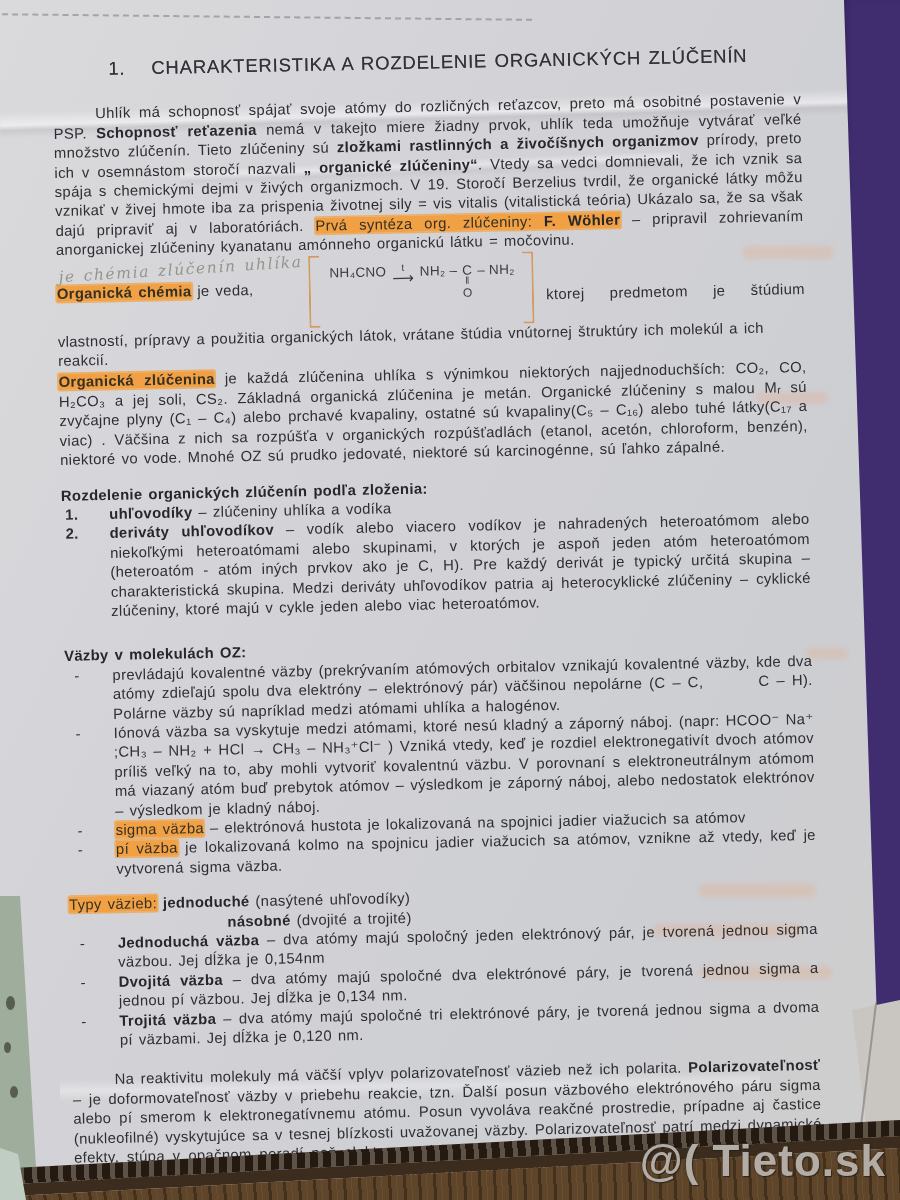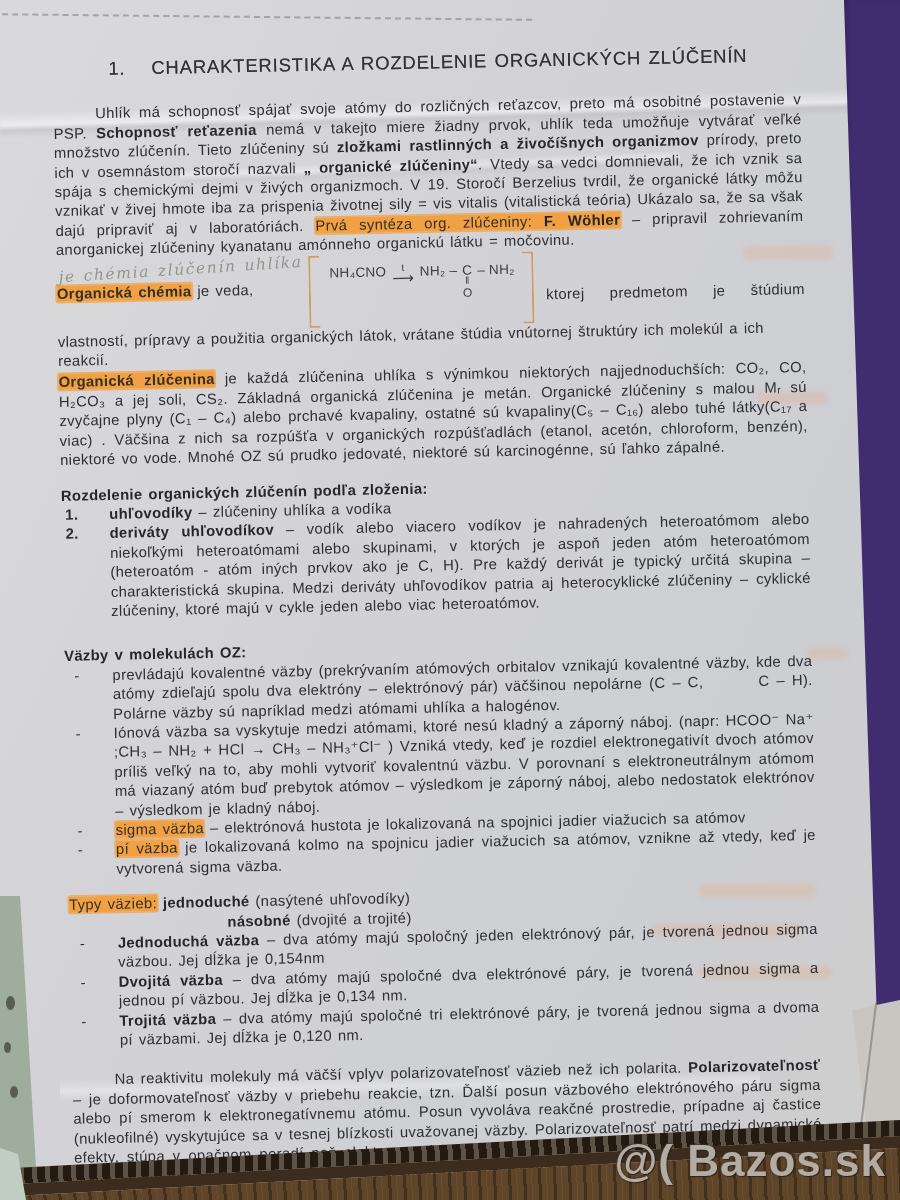--- a/index.html
+++ b/index.html
@@ -191,15 +191,15 @@
 
   <div class="band">
     <div class="band-inner">
       <div class="teeth"></div>
       <div class="bstrip"></div>
       <div class="wood"></div>
     </div>
   </div>
   <div class="mint"></div>
 
-  <div class="watermark">@( Bazos.sk</div>
+  <div class="watermark">@( Tieto.sk</div>
 
 </div>
 
 </body></html>

